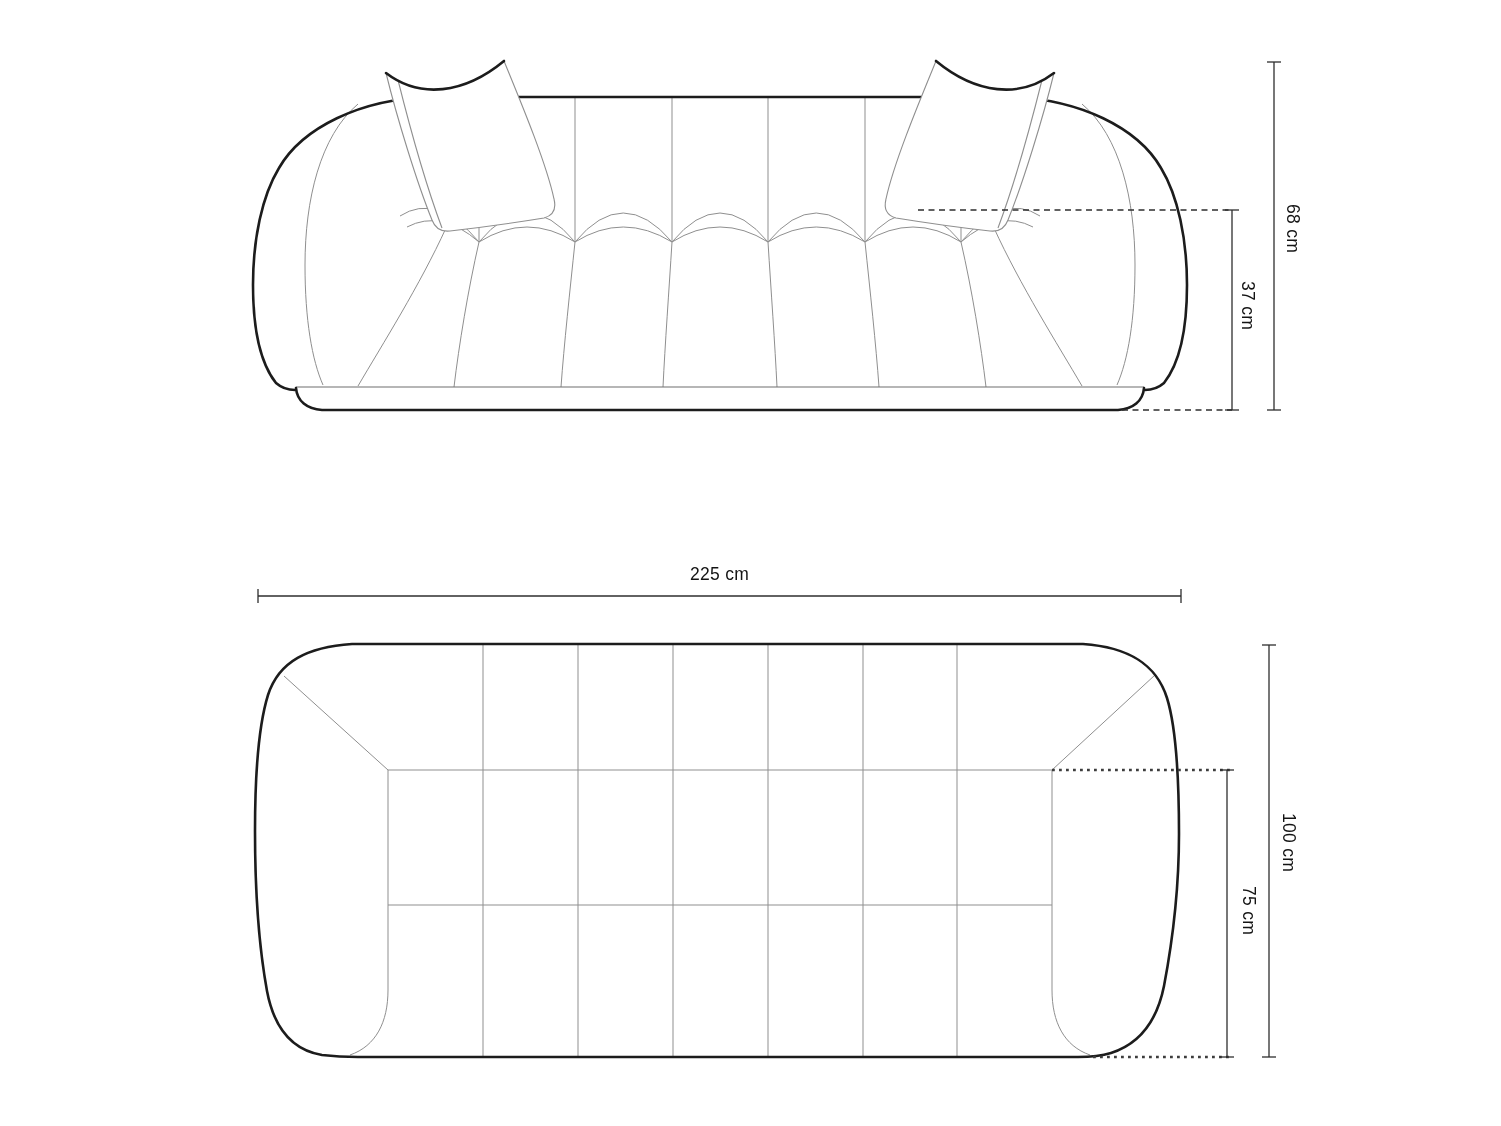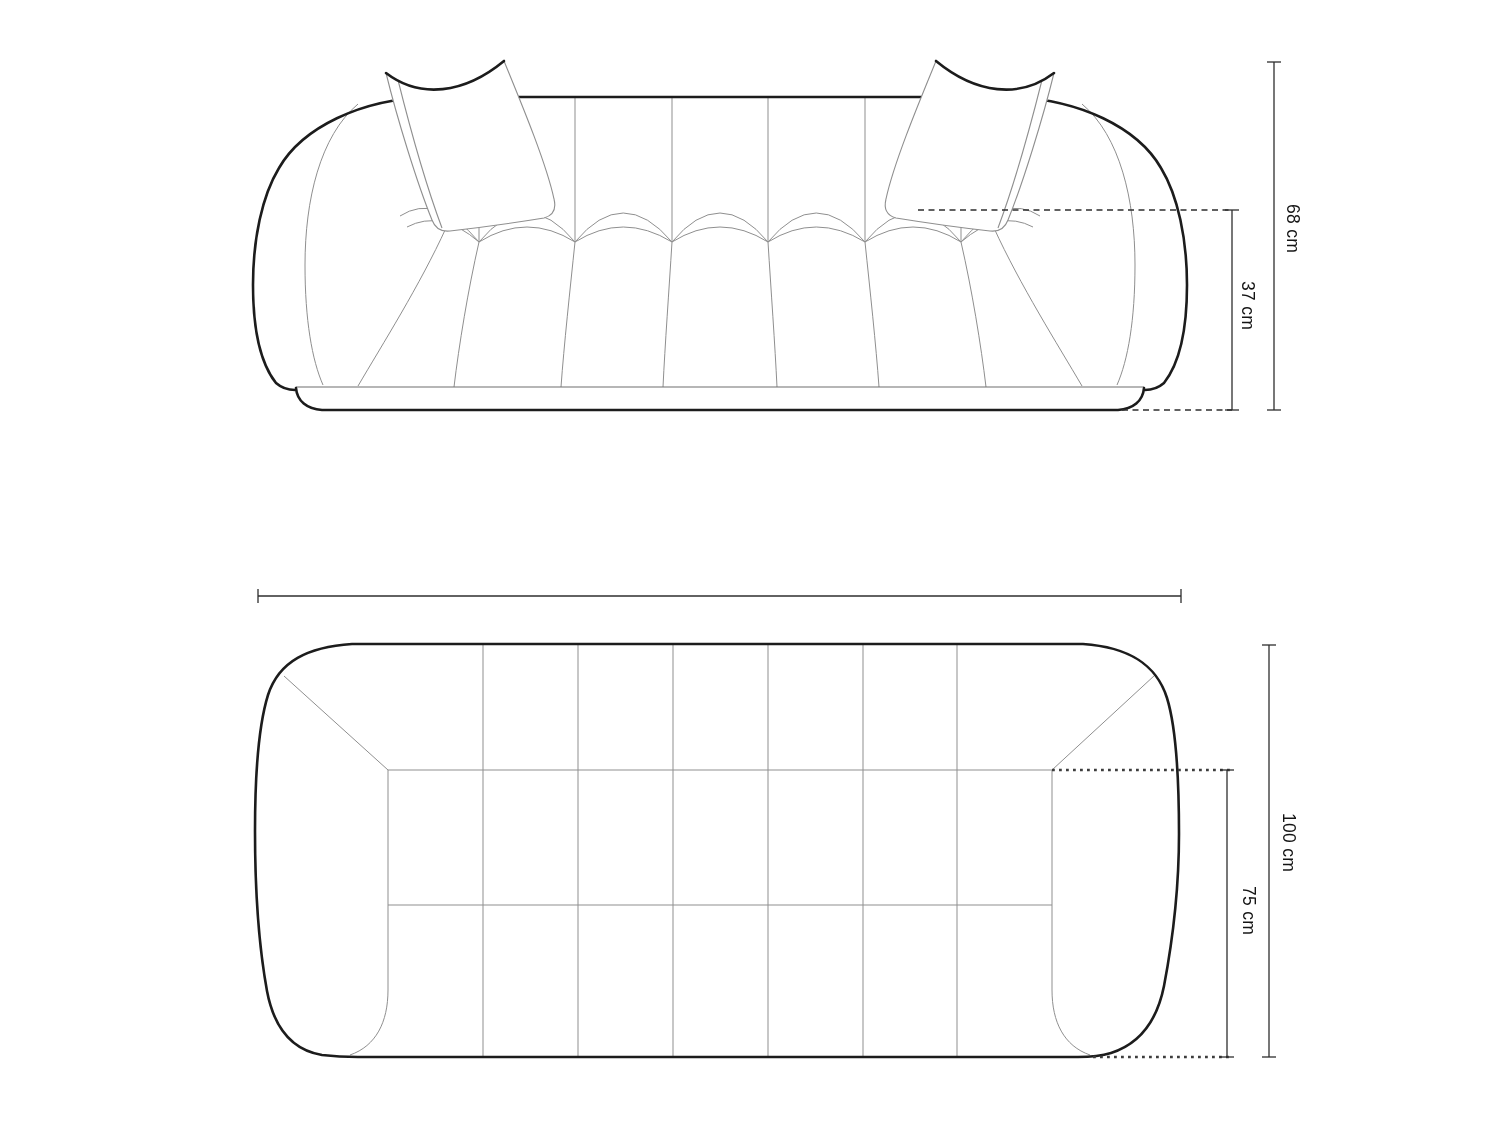--- a/index.html
+++ b/index.html
@@ -174,20 +174,21 @@
       </g>
       <g>
         <path d="M 1269,645 L 1269,1057"></path>
         <path d="M 1262,645 L 1276,645"></path>
         <path d="M 1262,1057 L 1276,1057"></path>
       </g>
     </g>
   </g>
 </svg>
 
+  <div class="dim-label h">225 cm</div>
 
   <div class="dim-label v lbl-68">68 cm</div>
 
   <div class="dim-label v lbl-37">37 cm</div>
 
   <div class="dim-label v lbl-100">100 cm</div>
 
   <div class="dim-label v lbl-75">75 cm</div>
 
 </div>

